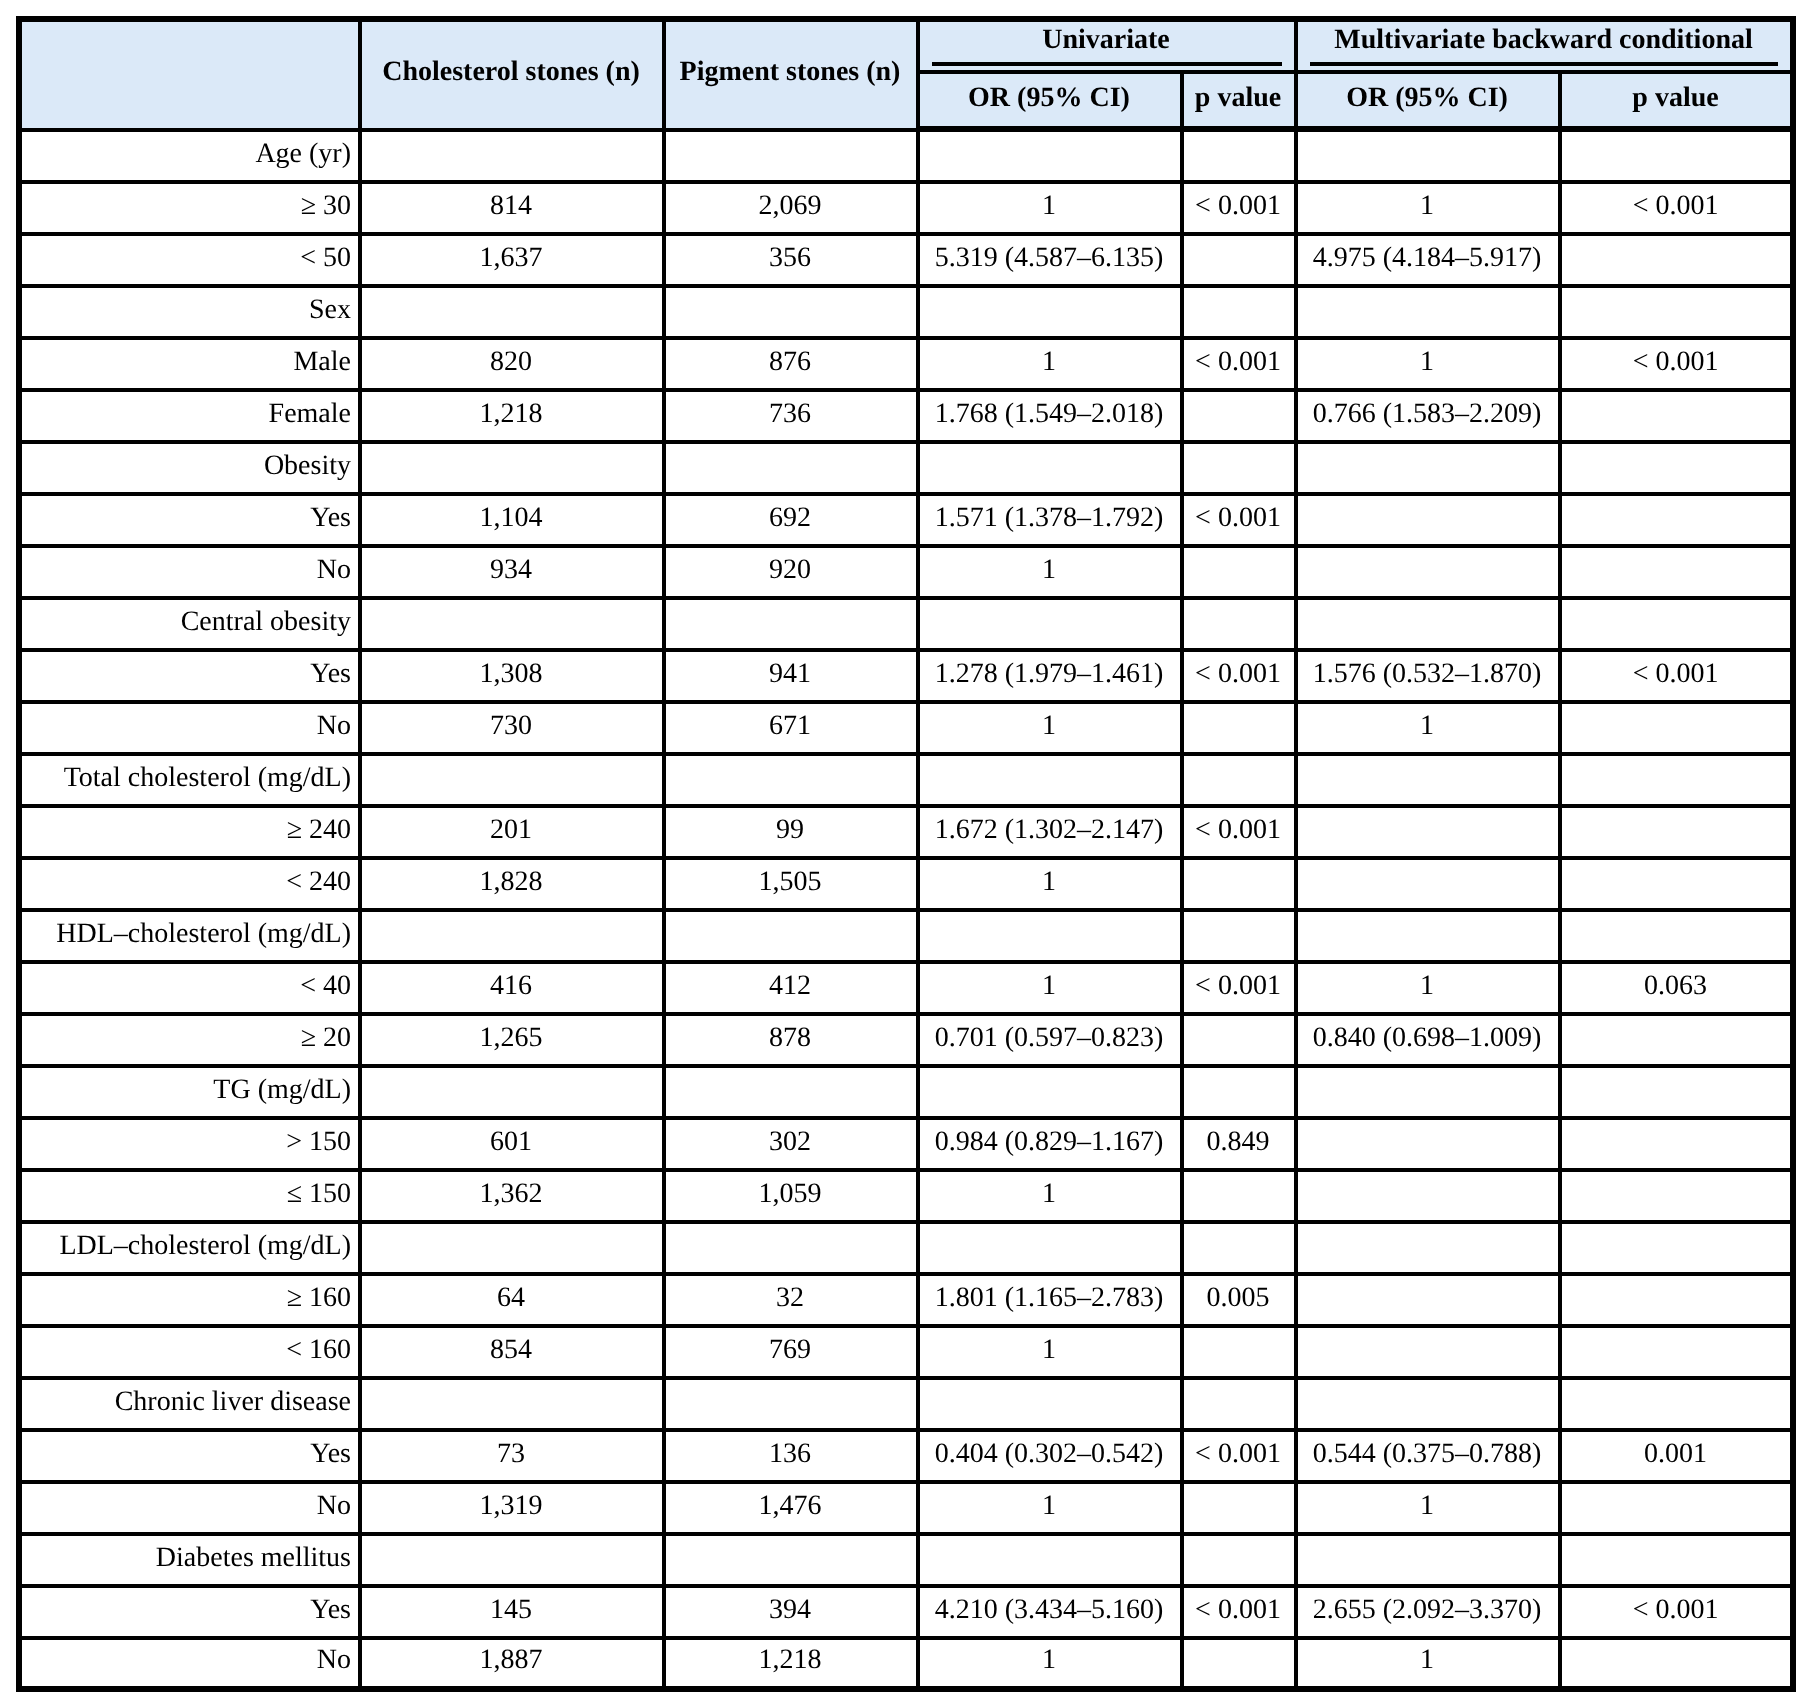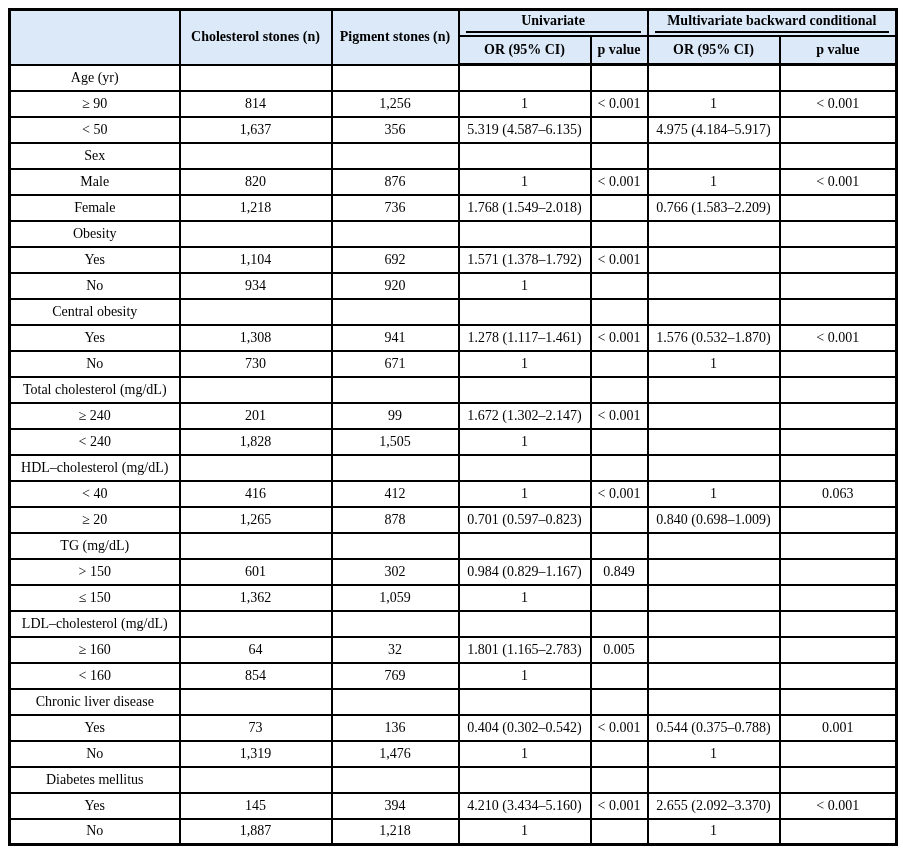--- a/index.html
+++ b/index.html
@@ -36,21 +36,21 @@
   table.stats thead th {
     background: var(--header-bg);
     font-weight: bold;
     text-align: center;
     vertical-align: middle;
   }
   thead tr.group-row { height: 26px; }
   thead tr.sub-row { height: 29px; }
   thead tr.sub-row th { border-bottom: 3px solid var(--border-color); }
   tbody tr { height: 26px; }
-  td.col-label { text-align: center; padding-left: 4px; }
+  td.col-label { text-align: right; padding-left: 4px; }
   td.col-center { text-align: center; padding: 0 2px; }
   th.group-cell { vertical-align: top; padding: 2px 0 3px 0; }
   .group-label {
     display: block;
     margin: 0 3px;
     padding-bottom: 2px;
     border-bottom: 2px solid var(--border-color);
   }
   
   col.c1 { width: 170px; }
@@ -98,23 +98,23 @@
         <tr>
           <td class="col-label">Age (yr)</td>
           <td class="col-center"></td>
           <td class="col-center"></td>
           <td class="col-center"></td>
           <td class="col-center"></td>
           <td class="col-center"></td>
           <td class="col-center"></td>
         </tr>
         <tr>
-          <td class="col-label">≥ 90</td>
+          <td class="col-label">≥ 30</td>
           <td class="col-center">814</td>
-          <td class="col-center">1,256</td>
+          <td class="col-center">2,069</td>
           <td class="col-center">1</td>
           <td class="col-center">&lt; 0.001</td>
           <td class="col-center">1</td>
           <td class="col-center">&lt; 0.001</td>
         </tr>
         <tr>
           <td class="col-label">&lt; 50</td>
           <td class="col-center">1,637</td>
           <td class="col-center">356</td>
           <td class="col-center">5.319 (4.587–6.135)</td>
@@ -182,21 +182,21 @@
           <td class="col-center"></td>
           <td class="col-center"></td>
           <td class="col-center"></td>
           <td class="col-center"></td>
           <td class="col-center"></td>
         </tr>
         <tr>
           <td class="col-label">Yes</td>
           <td class="col-center">1,308</td>
           <td class="col-center">941</td>
-          <td class="col-center">1.278 (1.117–1.461)</td>
+          <td class="col-center">1.278 (1.979–1.461)</td>
           <td class="col-center">&lt; 0.001</td>
           <td class="col-center">1.576 (0.532–1.870)</td>
           <td class="col-center">&lt; 0.001</td>
         </tr>
         <tr>
           <td class="col-label">No</td>
           <td class="col-center">730</td>
           <td class="col-center">671</td>
           <td class="col-center">1</td>
           <td class="col-center"></td>

